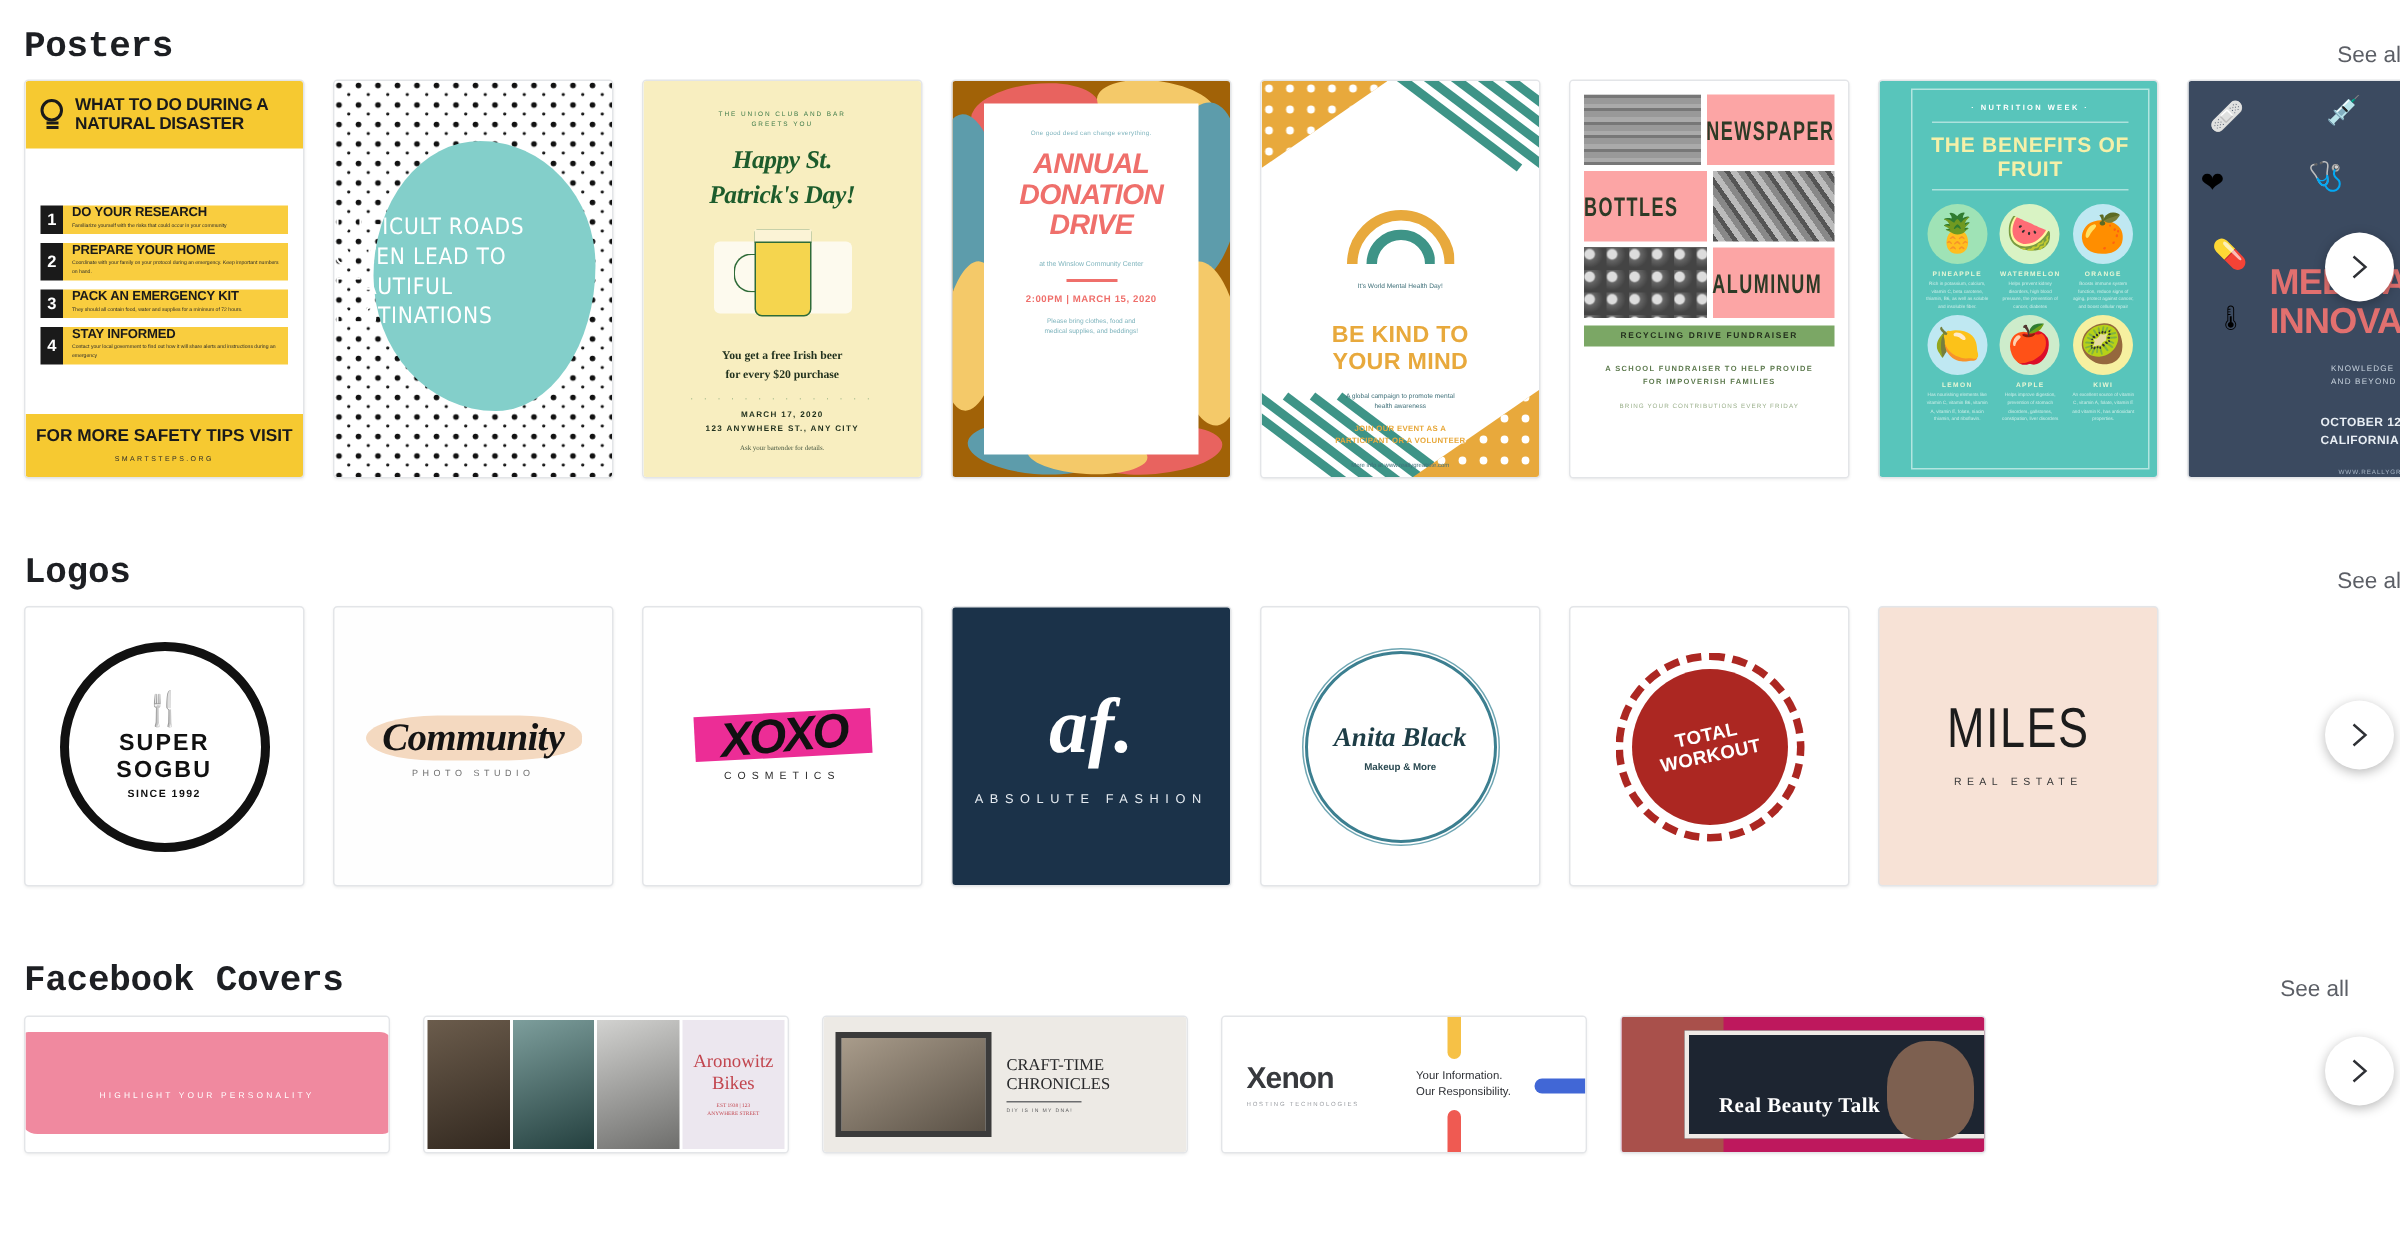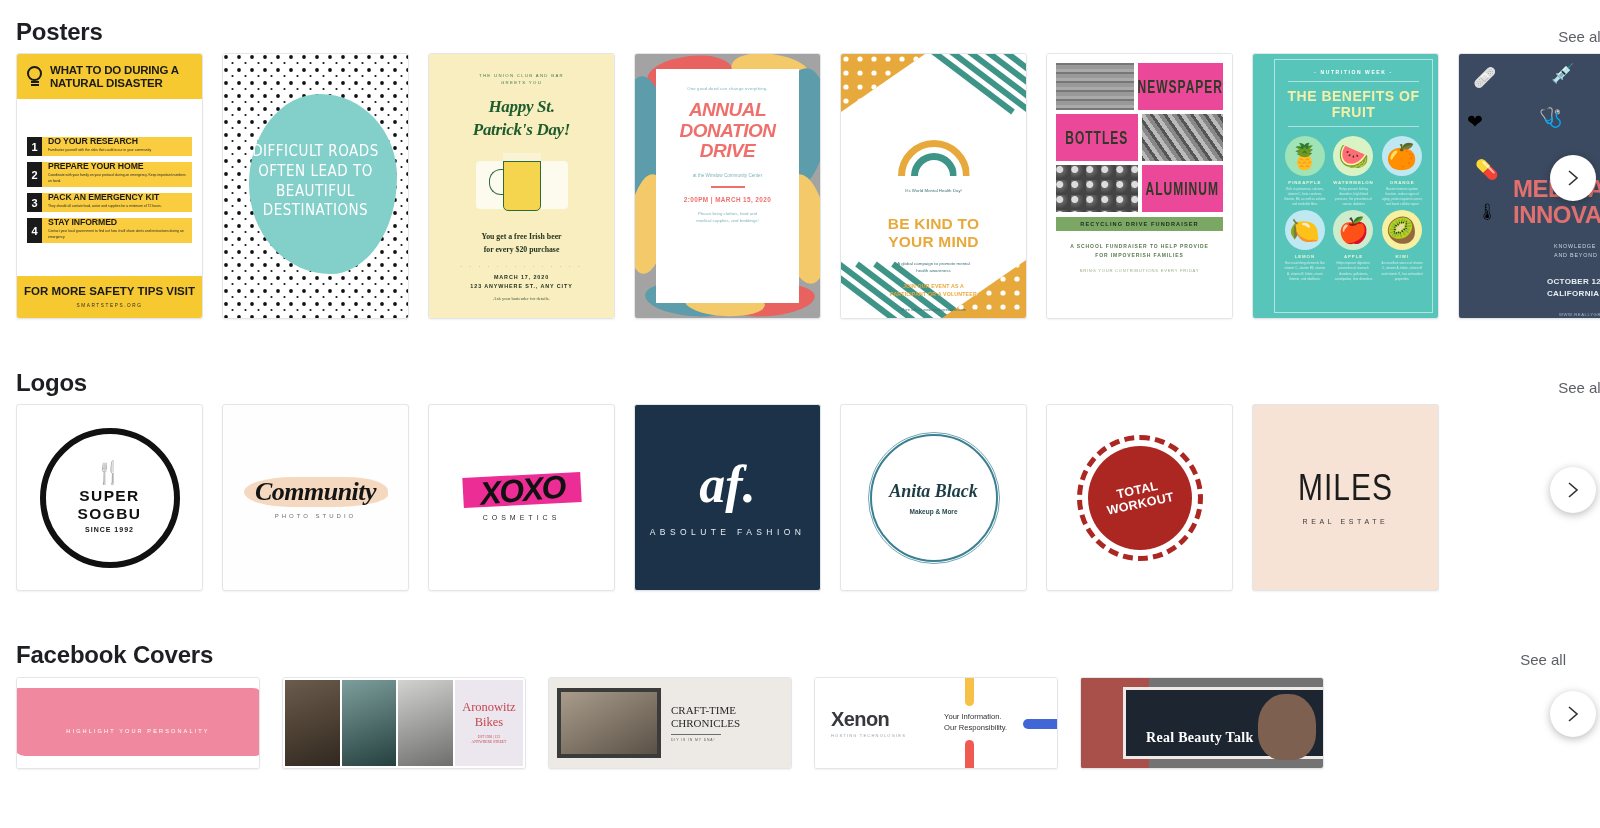--- a/index.html
+++ b/index.html
@@ -12,21 +12,21 @@
   .page { position: relative; width: 1600px; height: 828px; padding: 0 16px; }
 
   
   .section { position: relative; }
   .sec-head {
     display: flex; align-items: flex-end; justify-content: space-between;
     height: 44px;
   }
   .sec-title {
     font-size: 24px; font-weight: bold; color: #1d1f23;
-    letter-spacing: -0.2px; line-height: 1;
+    letter-spacing: -0.2px; line-height: 1; font-family: Liberation Mono, monospace;
   }
   .see-all {
     font-size: 15px; color: #5c5f66; cursor: pointer;
     white-space: nowrap; padding-right: 0px; line-height: 1;
   }
 
   
   .row { display: flex; gap: 19px; position: relative; }
   .card {
     background: #fff; border: 1px solid #e3e5e8; border-radius: 3px;
@@ -64,21 +64,21 @@
   .p1-h { font-family:"Liberation Sans Narrow","Liberation Sans",sans-serif; font-weight:bold; font-size:8.7px; color:#1a1a1a; letter-spacing:-0.1px; line-height:1.1;}
   .p1-p { font-size:3.4px; color:#2a2a2a; line-height:1.55; margin-top:1.5px; }
   .p1-bot { background:#f6c931; padding:9px 6px 10px 6px; text-align:center; }
   .p1-bh { font-family:"Liberation Sans Narrow","Liberation Sans",sans-serif; font-weight:bold; font-size:11.5px; color:#1a1a1a; }
   .p1-bs { font-size:4.7px; letter-spacing:1.6px; color:#2b2b2b; margin-top:6px; }
 
   
   .p2 { background:#fff; position:relative; height:100%; overflow:hidden; }
   .p2-blob { position:absolute; left:26px; top:40px; width:148px; height:180px; background:#83cfca;
              border-radius:48% 52% 45% 55% / 50% 46% 54% 50%; }
-  .p2-txt { position:absolute; left:0; right:0; top:88px; text-align:center; color:#ffffff;
+  .p2-txt { position:absolute; left:0; right:0; top:88px; color:#ffffff;
             font-size:15px; line-height:1.32; letter-spacing:0.5px;
             font-family:"DejaVu Sans Condensed","Liberation Sans",sans-serif; }
 
   
   .p3 { background:#f8eec0; height:100%; padding:14px 10px; text-align:center; display:flex; flex-direction:column; }
   .p3-pre { font-size:4.3px; letter-spacing:1.3px; color:#3f7a49; line-height:1.7; margin-top:4px;}
   .p3-h { font-family:"Liberation Serif",serif; font-style:italic; font-weight:bold; font-size:17px;
           color:#1d5c2c; line-height:1.35; margin-top:9px; letter-spacing:-0.3px;}
   .p3-mug { position:relative; margin:10px auto 0; width:92px; height:68px; }
   .p3-mug .wash { position:absolute; left:0; top:10px; width:92px; height:48px; background:#fdfaee; border-radius:4px; }
@@ -86,21 +86,21 @@
                    background:#f5d54e; border-radius:2px 2px 5px 5px; }
   .p3-mug .handle { position:absolute; left:13px; top:18px; width:18px; height:26px; border:1.3px solid #2f6b38;
                     border-right:none; border-radius:12px 0 0 12px; }
   .p3-mug .foam { position:absolute; left:27px; top:2px; width:38px; height:9px; background:#fbf3d6; border-bottom:1px solid #2f6b38;}
   .p3-s1 { font-family:"Liberation Serif",serif; font-weight:bold; font-size:7.8px; color:#23331f; line-height:1.55; margin-top:12px; }
   .p3-dots { font-size:5px; letter-spacing:3px; color:#3f7a49; margin-top:7px; }
   .p3-s2 { font-size:5.4px; font-weight:bold; letter-spacing:0.9px; color:#23331f; line-height:1.7; margin-top:4px;}
   .p3-s3 { font-family:"Liberation Serif",serif; font-size:4.6px; color:#4a5a42; margin-top:5px; }
 
   
-  .p4 { position:relative; height:100%; background:#a3a3a3; overflow:hidden; }
+  .p4 { position:relative; height:100%; background:#a16207; overflow:hidden; }
   .p4-brush { position:absolute; border-radius:50%; }
   .p4-inner { position:absolute; left:21px; top:15px; right:21px; bottom:15px; background:#fff; z-index:5;
               text-align:center; padding-top:17px; }
   .p4-pre { font-size:4.2px; color:#7fb4bd; letter-spacing:0.2px; }
   .p4-h { font-family:"Liberation Sans",sans-serif; font-weight:bold; font-style:italic; font-size:19px; color:#ef6f6b;
           line-height:1.08; margin-top:9px; letter-spacing:-0.5px; }
   .p4-sub { font-size:4.6px; color:#7fb4bd; margin-top:11px; }
   .p4-rule { width:34px; height:2px; background:#ef6f6b; margin:8px auto 0; }
   .p4-date { font-size:6.4px; font-weight:bold; color:#ef6f6b; letter-spacing:0.4px; margin-top:8px; }
   .p4-note { font-size:4.4px; color:#7fb4bd; line-height:1.65; margin-top:7px; }
@@ -116,21 +116,21 @@
   .p5-pre { font-size:4.4px; color:#3e6f78; }
   .p5-h { font-size:15.5px; font-weight:bold; color:#e8a93c; line-height:1.18; margin-top:22px; letter-spacing:0.2px;}
   .p5-s { font-size:4.4px; color:#3e6f78; line-height:1.6; margin-top:8px; }
   .p5-j { font-size:5.2px; font-weight:bold; color:#e8a93c; line-height:1.6; margin-top:8px; letter-spacing:0.2px;}
   .p5-w { font-size:4px; color:#3e6f78; margin-top:9px; }
 
   
   .p6 { height:100%; background:#fff; padding:9px 9px 7px; display:flex; flex-direction:column; gap:4px; }
   .p6-r { display:flex; gap:4px; height:47px; }
   .p6-img { flex:1; background:#6b6b6b; position:relative; overflow:hidden; }
-  .p6-grn { flex:1; background:#ec4899; display:flex; align-items:center; justify-content:center; }
+  .p6-grn { flex:1; background:#fca5a5; display:flex; align-items:center; justify-content:flex-start; }
   .p6-t { font-family:"Liberation Sans Narrow","Liberation Sans",sans-serif; font-weight:bold; font-size:12px;
           color:#2d3a26; letter-spacing:1px; transform:scaleY(1.5); }
   .p6-band { background:#7ba765; text-align:center; padding:4px 0; font-size:5.6px; font-weight:bold;
              letter-spacing:1.1px; color:#23301d; margin-top:1px;}
   .p6-f1 { text-align:center; font-size:5px; font-weight:bold; letter-spacing:0.9px; color:#5d7a4e; line-height:1.75; margin-top:7px;}
   .p6-f2 { text-align:center; font-size:4.2px; letter-spacing:0.7px; color:#9bb08c; margin-top:4px;}
 
   
   .p7 { height:100%; background:#58c5bb; padding:5px; }
   .p7-in { height:100%; border:1px solid rgba(255,255,255,.55); padding:9px 7px; text-align:center;margin-left:16px; }
@@ -231,21 +231,21 @@
   .f5 { height:100%; position:relative; overflow:hidden;
         background:linear-gradient(#cfe4ef 0%, #b9d4e2 38%, #7c9c86 39%, #5d7d6a 62%, #8fa9a4 63%, #a9bfc0 100%); }
   .f5-dia { position:absolute; left:50%; top:50%; width:108px; height:108px; transform:translate(-50%,-50%) rotate(45deg);
             background:rgba(255,255,255,.55); border:1px solid rgba(255,255,255,.8); }
   .f5-c { position:absolute; inset:0; display:flex; flex-direction:column; align-items:center; justify-content:center; }
   .f5-t { font-family:"Liberation Sans Narrow","Liberation Sans",sans-serif; font-weight:bold; font-size:13px;
           color:#22282a; line-height:1.1; text-align:center; letter-spacing:-0.2px;}
   .f5-rule { width:62px; height:1px; background:#22282a; margin:5px 0 3px;}
   .f5-s { font-size:3.3px; letter-spacing:0.9px; color:#2c3234; }
 
-  .f6 { height:100%; background:#737373; position:relative; display:flex; align-items:center; }
+  .f6 { height:100%; background:#be185d; position:relative; display:flex; align-items:center; }
   .f6-block { width:68px; height:100%; background:#a9504b; flex:0 0 auto; }
   .f6-ph { position:absolute; left:42px; top:9px; right:-10px; bottom:9px; background:#1d2531;
            border:3px solid #efeae6; display:flex; align-items:flex-end; }
   .f6-t { font-family:"Liberation Serif",serif; font-weight:bold; font-size:14px; color:#fff; padding:0 0 10px 20px; letter-spacing:0.3px;}
   .f6-face { position:absolute; right:14px; top:4px; width:58px; height:66px; border-radius:46% 46% 40% 40%; background:#7d6050; }
 </style>
 </head>
 <body>
 
 <div class="page">

